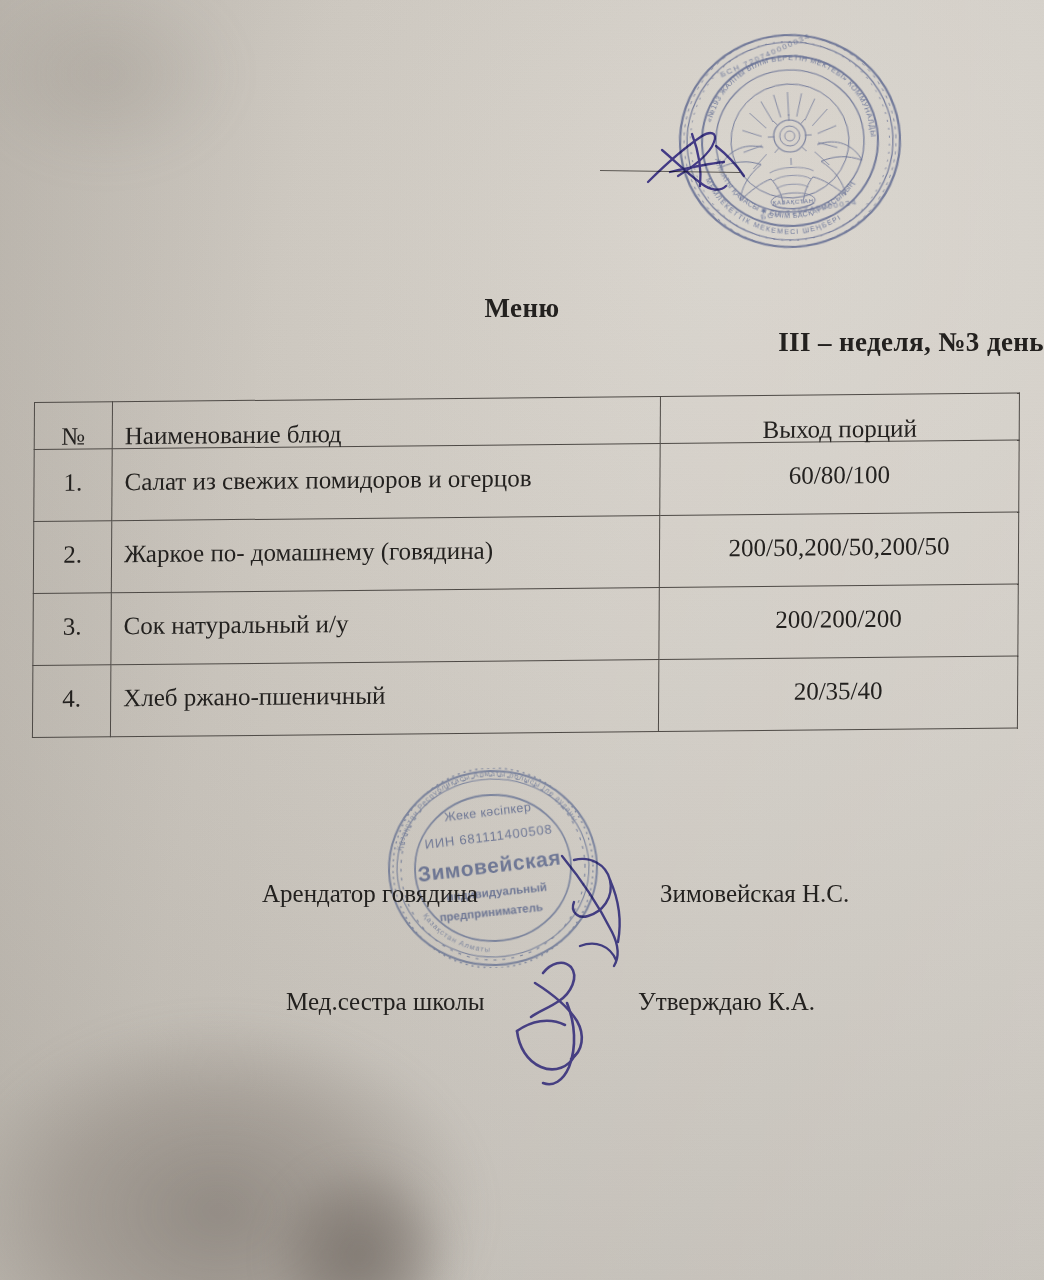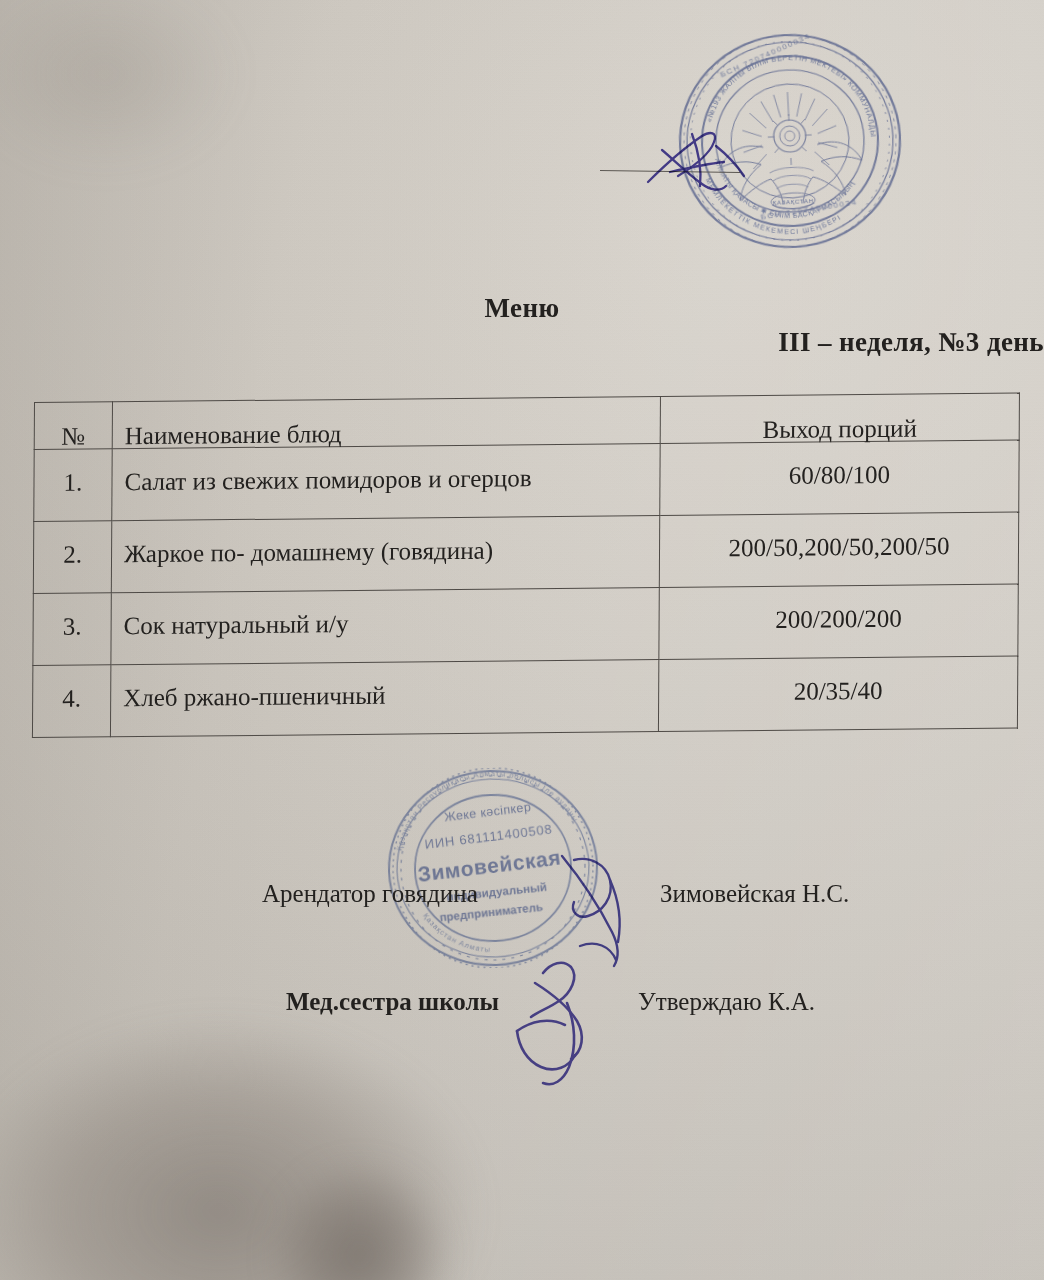--- a/index.html
+++ b/index.html
@@ -147,21 +147,21 @@
   tr.body-row td { height: 71px; }
 
   .num .cell { text-align: center; }
   .name .cell { text-align: left; padding-left: 12px; }
   .out .cell  { text-align: center; }
 
   
   .sig-block { position: absolute; z-index: 5; font-size: 25px; }
   .sig-role-1 { left: 262px; top: 880px; }
   .sig-name-1 { left: 630px; top: 880px; margin-left: 30px; }
-  .sig-role-2 { left: 286px; top: 988px; font-weight: bold; }
+  .sig-role-2 { left: 286px; top: 988px; }
   .sig-name-2 { left: 638px; top: 988px; }
 
   
   .stamp {
     position: absolute;
     pointer-events: none;
     mix-blend-mode: multiply;
   }
   .stamp-official {
     left: 665px; top: 22px;

